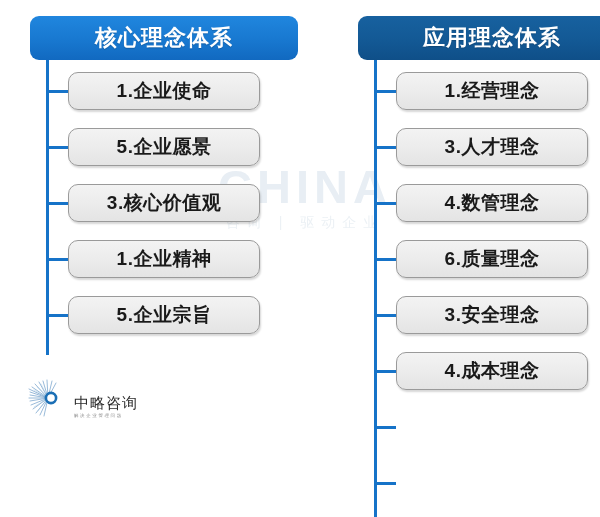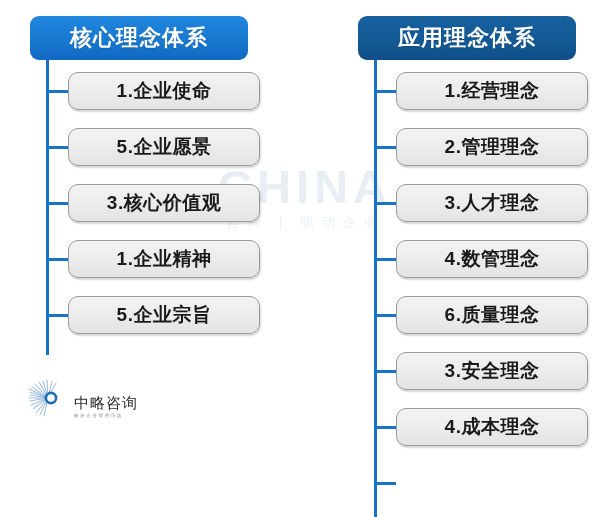--- a/index.html
+++ b/index.html
@@ -52,21 +52,21 @@
   .column {
     position: absolute;
     top: 16px;
     z-index: 2;
   }
   #column-core { left: 30px; width: 230px; }
   #column-applied { left: 358px; width: 230px; }
 
   .col-header {
     position: relative;
-    width: 218px;
+    width: 268px;
     height: 44px;
     border-radius: 9px;
     box-sizing: border-box;
     display: flex;
     align-items: center;
     justify-content: center;
     color: #ffffff;
     font-size: 22px;
     font-weight: bold;
     letter-spacing: 1px;
@@ -203,23 +203,20 @@
       <div class="branch" style="top:74px;"></div>
       <div class="branch" style="top:130px;"></div>
       <div class="branch" style="top:186px;"></div>
       <div class="branch" style="top:242px;"></div>
       <div class="branch" style="top:298px;"></div>
       <div class="branch" style="top:354px;"></div>
       <div class="branch" style="top:410px;"></div>
 
       <div class="node">
         <span>1.经营理念</span>
-      </div>
-      <div class="node">
-        <span>2.管理理念</span>
       </div>
       <div class="node">
         <span>3.人才理念</span>
       </div>
       <div class="node">
         <span>4.数管理念</span>
       </div>
       <div class="node">
         <span>6.质量理念</span>
       </div>

